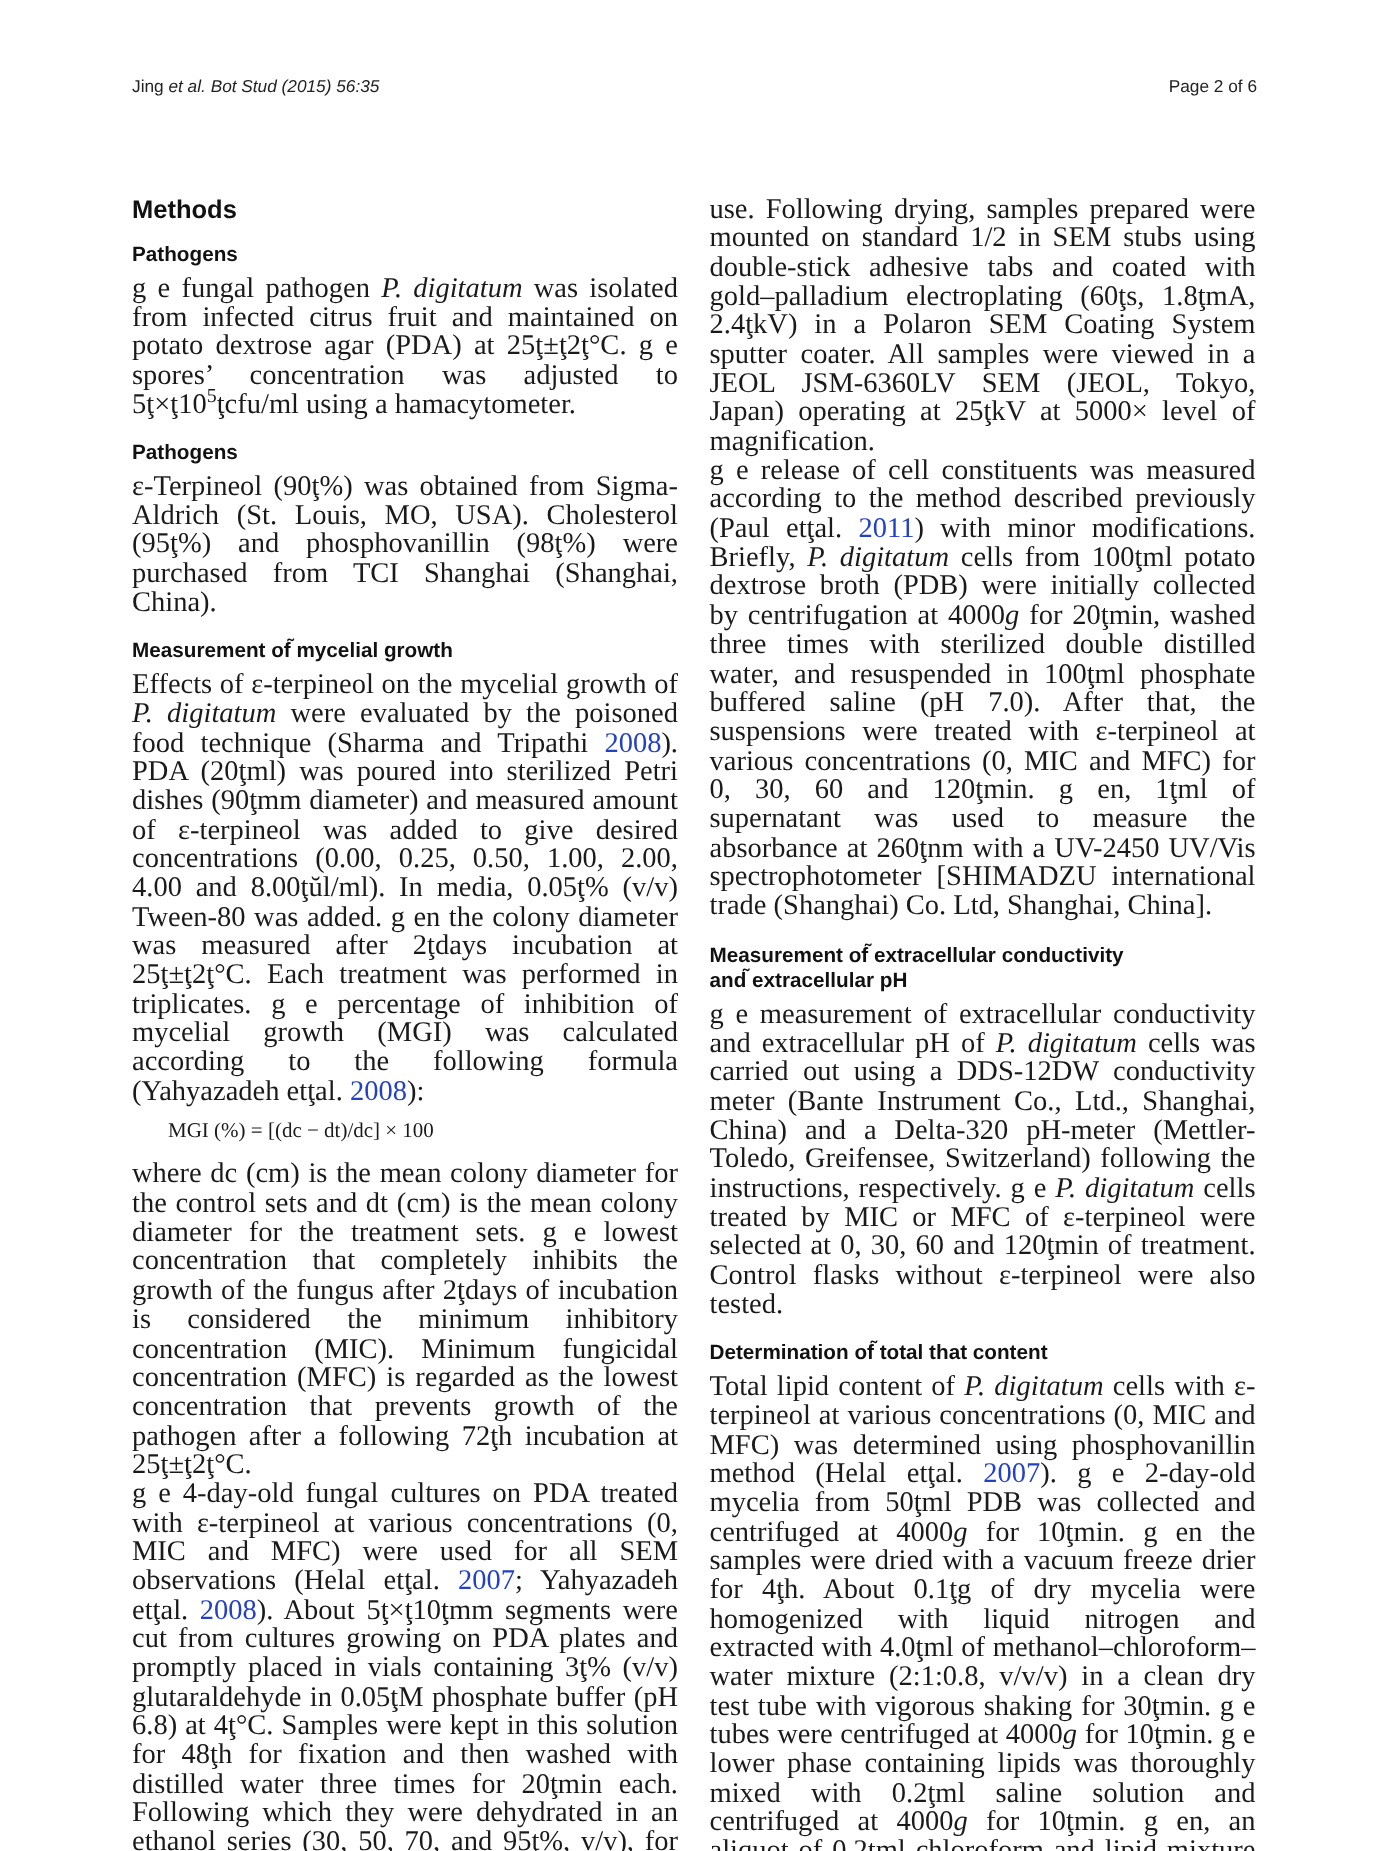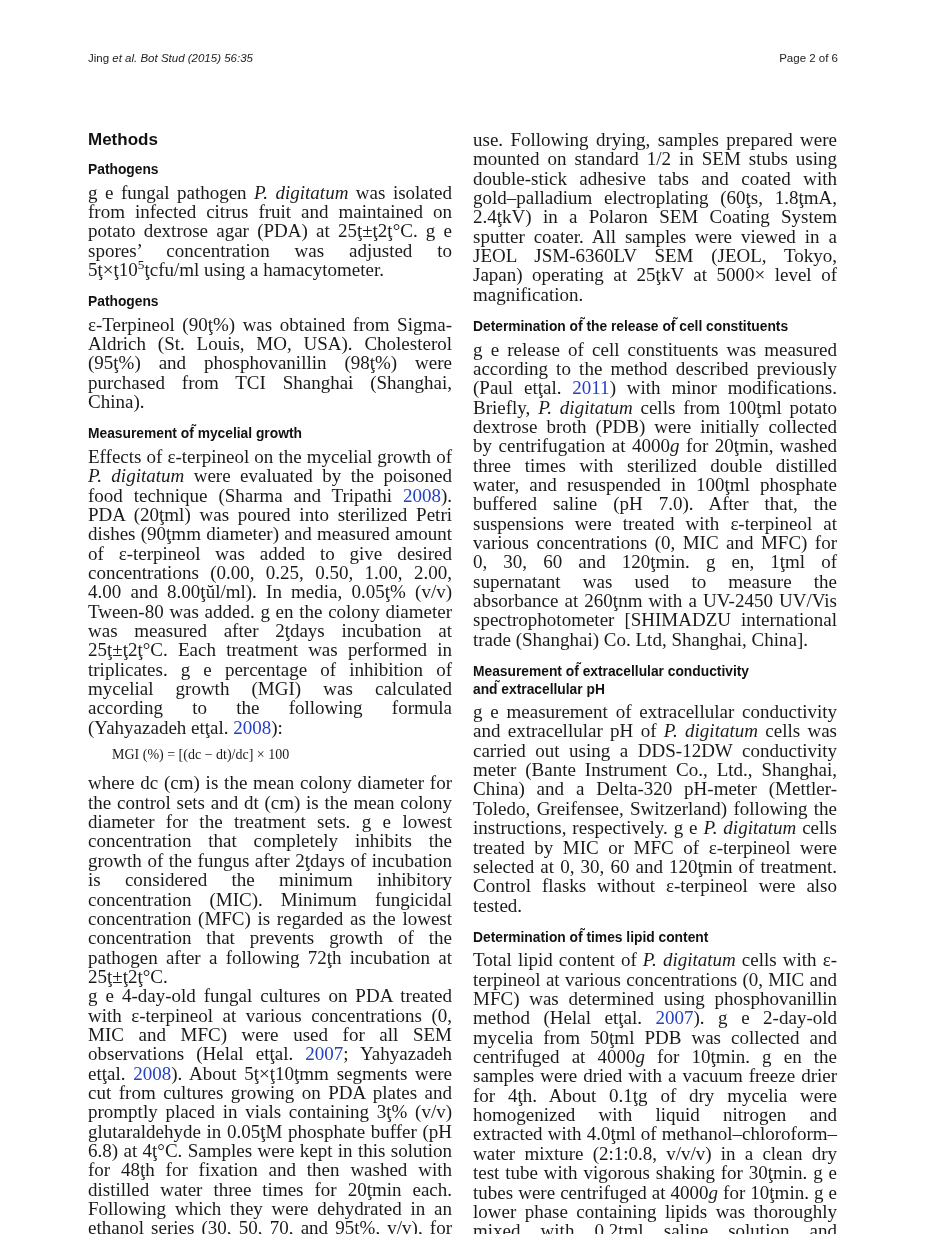--- a/index.html
+++ b/index.html
@@ -66,24 +66,23 @@
     <p>Effects of ε-terpineol on the mycelial growth of <i>P. digitatum</i> were evaluated by the poisoned food technique (Sharma and Tripathi <span class="ref">2008</span>). PDA (20ţml) was poured into sterilized Petri dishes (90ţmm diameter) and measured amount of ε-terpineol was added to give desired concentrations (0.00, 0.25, 0.50, 1.00, 2.00, 4.00 and 8.00ţŭl/ml). In media, 0.05ţ% (v/v) Tween-80 was added. g en the colony diameter was measured after 2ţdays incubation at 25ţ±ţ2ţ°C. Each treatment was performed in triplicates. g e percentage of inhibition of mycelial growth (MGI) was calculated according to the following formula (Yahyazadeh etţal. <span class="ref">2008</span>):</p>
     <div class="formula">MGI (%) = [(dc − dt)/dc] × 100</div>
     <p>where dc (cm) is the mean colony diameter for the control sets and dt (cm) is the mean colony diameter for the treatment sets. g e lowest concentration that completely inhibits the growth of the fungus after 2ţdays of incubation is considered the minimum inhibitory concentration (MIC). Minimum fungicidal concentration (MFC) is regarded as the lowest concentration that prevents growth of the pathogen after a following 72ţh incubation at 25ţ±ţ2ţ°C.</p>
 
     <p class="cont">g e 4-day-old fungal cultures on PDA treated with ε-terpineol at various concentrations (0, MIC and MFC) were used for all SEM observations (Helal etţal. <span class="ref">2007</span>; Yahyazadeh etţal. <span class="ref">2008</span>). About 5ţ×ţ10ţmm segments were cut from cultures growing on PDA plates and promptly placed in vials containing 3ţ% (v/v) glutaraldehyde in 0.05ţM phosphate buffer (pH 6.8) at 4ţ°C. Samples were kept in this solution for 48ţh for fixation and then washed with distilled water three times for 20ţmin each. Following which they were dehydrated in an ethanol series (30, 50, 70, and 95ţ%, v/v), for 20ţmin in each alcohol dilution and finally with absolute ethanol for 45ţmin. Samples were then critical point dried in liquid carbon dioxide. Fungal segments were placed in desiccators until further</p>
   </div>
 
   <div class="col">
     <p>use. Following drying, samples prepared were mounted on standard 1/2 in SEM stubs using double-stick adhesive tabs and coated with gold–palladium electroplating (60ţs, 1.8ţmA, 2.4ţkV) in a Polaron SEM Coating System sputter coater. All samples were viewed in a JEOL JSM-6360LV SEM (JEOL, Tokyo, Japan) operating at 25ţkV at 5000× level of magnification.</p>
 
-    <h2>Determination of ̃the release of ̃cell constituents</h2>
     <p>g e release of cell constituents was measured according to the method described previously (Paul etţal. <span class="ref">2011</span>) with minor modifications. Briefly, <i>P. digitatum</i> cells from 100ţml potato dextrose broth (PDB) were initially collected by centrifugation at 4000<i>g</i> for 20ţmin, washed three times with sterilized double distilled water, and resuspended in 100ţml phosphate buffered saline (pH 7.0). After that, the suspensions were treated with ε-terpineol at various concentrations (0, MIC and MFC) for 0, 30, 60 and 120ţmin. g en, 1ţml of supernatant was used to measure the absorbance at 260ţnm with a UV-2450 UV/Vis spectrophotometer [SHIMADZU international trade (Shanghai) Co. Ltd, Shanghai, China].</p>
 
     <h2>Measurement of ̃extracellular conductivity
 and ̃extracellular pH</h2>
     <p>g e measurement of extracellular conductivity and extracellular pH of <i>P. digitatum</i> cells was carried out using a DDS-12DW conductivity meter (Bante Instrument Co., Ltd., Shanghai, China) and a Delta-320 pH-meter (Mettler-Toledo, Greifensee, Switzerland) following the instructions, respectively. g e <i>P. digitatum</i> cells treated by MIC or MFC of ε-terpineol were selected at 0, 30, 60 and 120ţmin of treatment. Control flasks without ε-terpineol were also tested.</p>
 
-    <h2>Determination of ̃times lipid content</h2>
+    <h2>Determination of ̃total that content</h2>
     <p class="cont">Total lipid content of <i>P. digitatum</i> cells with ε-terpineol at various concentrations (0, MIC and MFC) was determined using phosphovanillin method (Helal etţal. <span class="ref">2007</span>). g e 2-day-old mycelia from 50ţml PDB was collected and centrifuged at 4000<i>g</i> for 10ţmin. g en the samples were dried with a vacuum freeze drier for 4ţh. About 0.1ţg of dry mycelia were homogenized with liquid nitrogen and extracted with 4.0ţml of methanol–chloroform–water mixture (2:1:0.8, v/v/v) in a clean dry test tube with vigorous shaking for 30ţmin. g e tubes were centrifuged at 4000<i>g</i> for 10ţmin. g e lower phase containing lipids was thoroughly mixed with 0.2ţml saline solution and centrifuged at 4000<i>g</i> for 10ţmin. g en, an aliquot of 0.2ţml chloroform and lipid mixture was transferred to a novel tube and 0.5ţml H<sub>2</sub>SO<sub>4</sub> was added, heated for 10ţmin in a boiling water bath. After that, 3ţml phosphovanillin was added and shake vigorously, and then incubated at room</p>
   </div>
 
 </div>
 
 </body></html>

